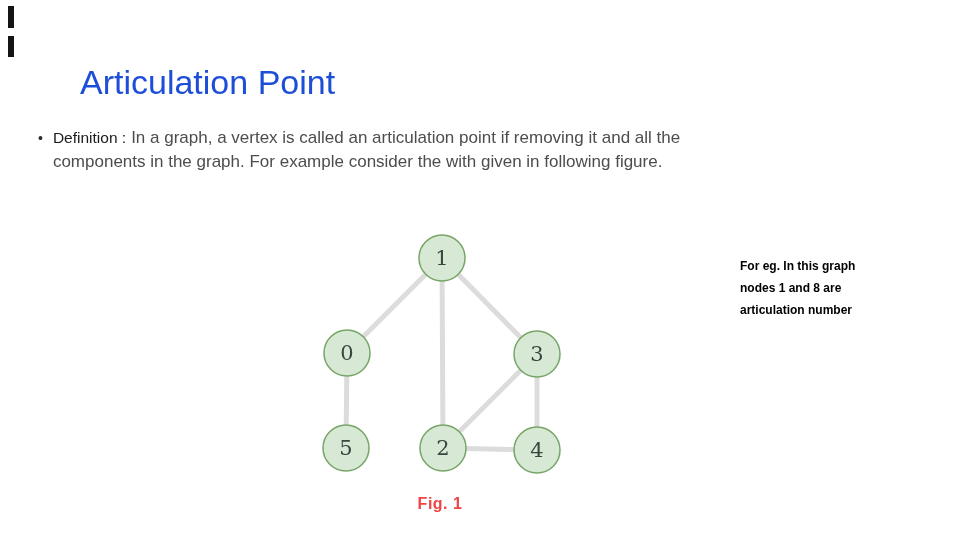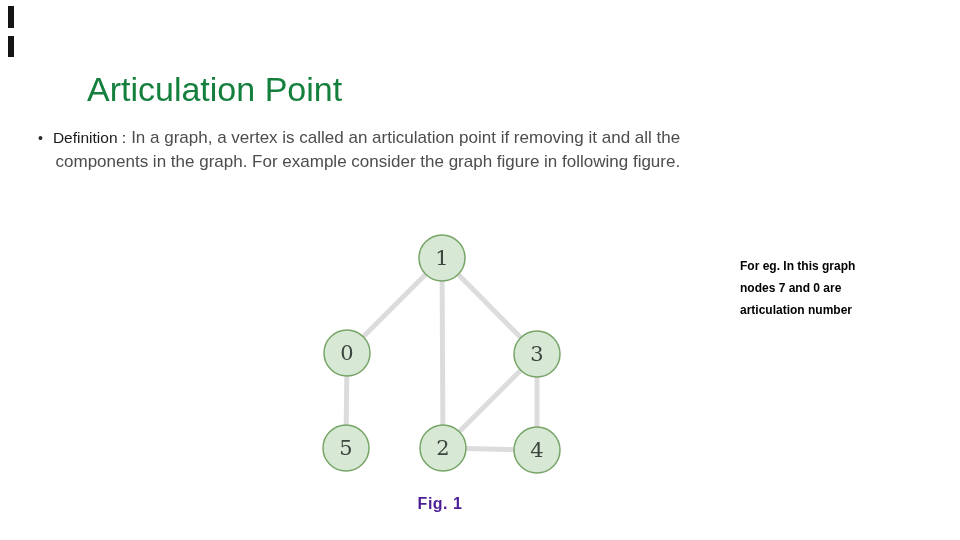--- a/index.html
+++ b/index.html
@@ -12,42 +12,42 @@
   }
   .slide { position: absolute; inset: 0; }
 
   
   .edge-mark { position: absolute; background: #141414; }
   .edge-mark.m1 { left: 8px; top: 6px;  width: 6px; height: 22px; }
   .edge-mark.m2 { left: 8px; top: 36px; width: 6px; height: 21px; }
 
   .title {
     position: absolute; left: 75px; top: 58px;
-    margin: 12px;
-    font-size: 34px; font-weight: 400; color: #15803d;
+    margin: 5px;
+    font-size: 34px; font-weight: 400; color: #1d4ed8;
     white-space: nowrap;
   }
 
   .bullet-row {
     position: absolute; left: 38px; top: 126px;
     display: flex; align-items: flex-start;
   }
   .bullet-glyph {
     font-size: 14px; line-height: 24px; color: #2b2b2b;
     margin-right: 10px; margin-top: 0;
   }
-  .bullet-text { color: #4d4d4d; font-size: 17px; line-height: 24px; text-align: right; }
+  .bullet-text { color: #4d4d4d; font-size: 17px; line-height: 24px; }
   .bullet-text .line { white-space: nowrap; }
   .def-label { color: #1a1a1a; font-size: 15.5px; margin-right: 5px; }
 
   .figure { position: absolute; left: 280px; top: 225px; width: 320px; }
   .figure svg { display: block; }
   .caption {
     width: 320px; text-align: center; margin-top: 8px;
-    font-size: 16px; font-weight: bold; color: #4c1d95;
+    font-size: 16px; font-weight: bold; color: #ef4444;
     letter-spacing: 0.5px;
   }
 
   .side-note {
     position: absolute; left: 740px; top: 255px;
     font-size: 12px; font-weight: bold; color: #000000;
     line-height: 22px; white-space: nowrap;
   }
 </style>
 </head>
@@ -59,21 +59,21 @@
   <div class="edge-mark m2"></div>
 
   <h1 class="title">Articulation Point</h1>
 
   <div class="bullet-row">
     <span class="bullet-glyph">•</span>
     <div class="bullet-text">
       <div class="line">
         <span class="def-label">Definition :</span><span>In a graph, a vertex is called an articulation point if removing it and all the</span>
       </div>
-      <div class="line">components in the graph. For example consider the graph figure in following figure.</div>
+      <div class="line">components in the graph. For example consider the with given in following figure.</div>
     </div>
   </div>
 
   <div class="figure">
     <svg id="graph-svg" width="320" height="262" viewBox="0 0 320 262">
         <line x1="162" y1="33" x2="67" y2="128" stroke="#dcdcdc" stroke-width="5"></line>
         <line x1="162" y1="33" x2="163" y2="223" stroke="#dcdcdc" stroke-width="5"></line>
         <line x1="162" y1="33" x2="257" y2="129" stroke="#dcdcdc" stroke-width="5"></line>
         <line x1="67" y1="128" x2="66" y2="223" stroke="#dcdcdc" stroke-width="5"></line>
         <line x1="257" y1="129" x2="163" y2="223" stroke="#dcdcdc" stroke-width="5"></line>
@@ -90,17 +90,17 @@
         <circle cx="163" cy="223" r="23" fill="#d7e9d5" stroke="#77a567" stroke-width="1.5"></circle>
         <text x="163" y="230" text-anchor="middle" fill="#3a4540" font-family="&quot;DejaVu Serif&quot;, serif" font-size="21">2</text>
         <circle cx="257" cy="225" r="23" fill="#d7e9d5" stroke="#77a567" stroke-width="1.5"></circle>
         <text x="257" y="232" text-anchor="middle" fill="#3a4540" font-family="&quot;DejaVu Serif&quot;, serif" font-size="21">4</text>
       </svg>
     <div class="caption">Fig. 1</div>
   </div>
 
   <div class="side-note">
     <div>For eg. In this graph</div>
-    <div>nodes 7 and 0 are</div>
+    <div>nodes 1 and 8 are</div>
     <div>articulation number</div>
   </div>
 
 </div>
 
 </body></html>

